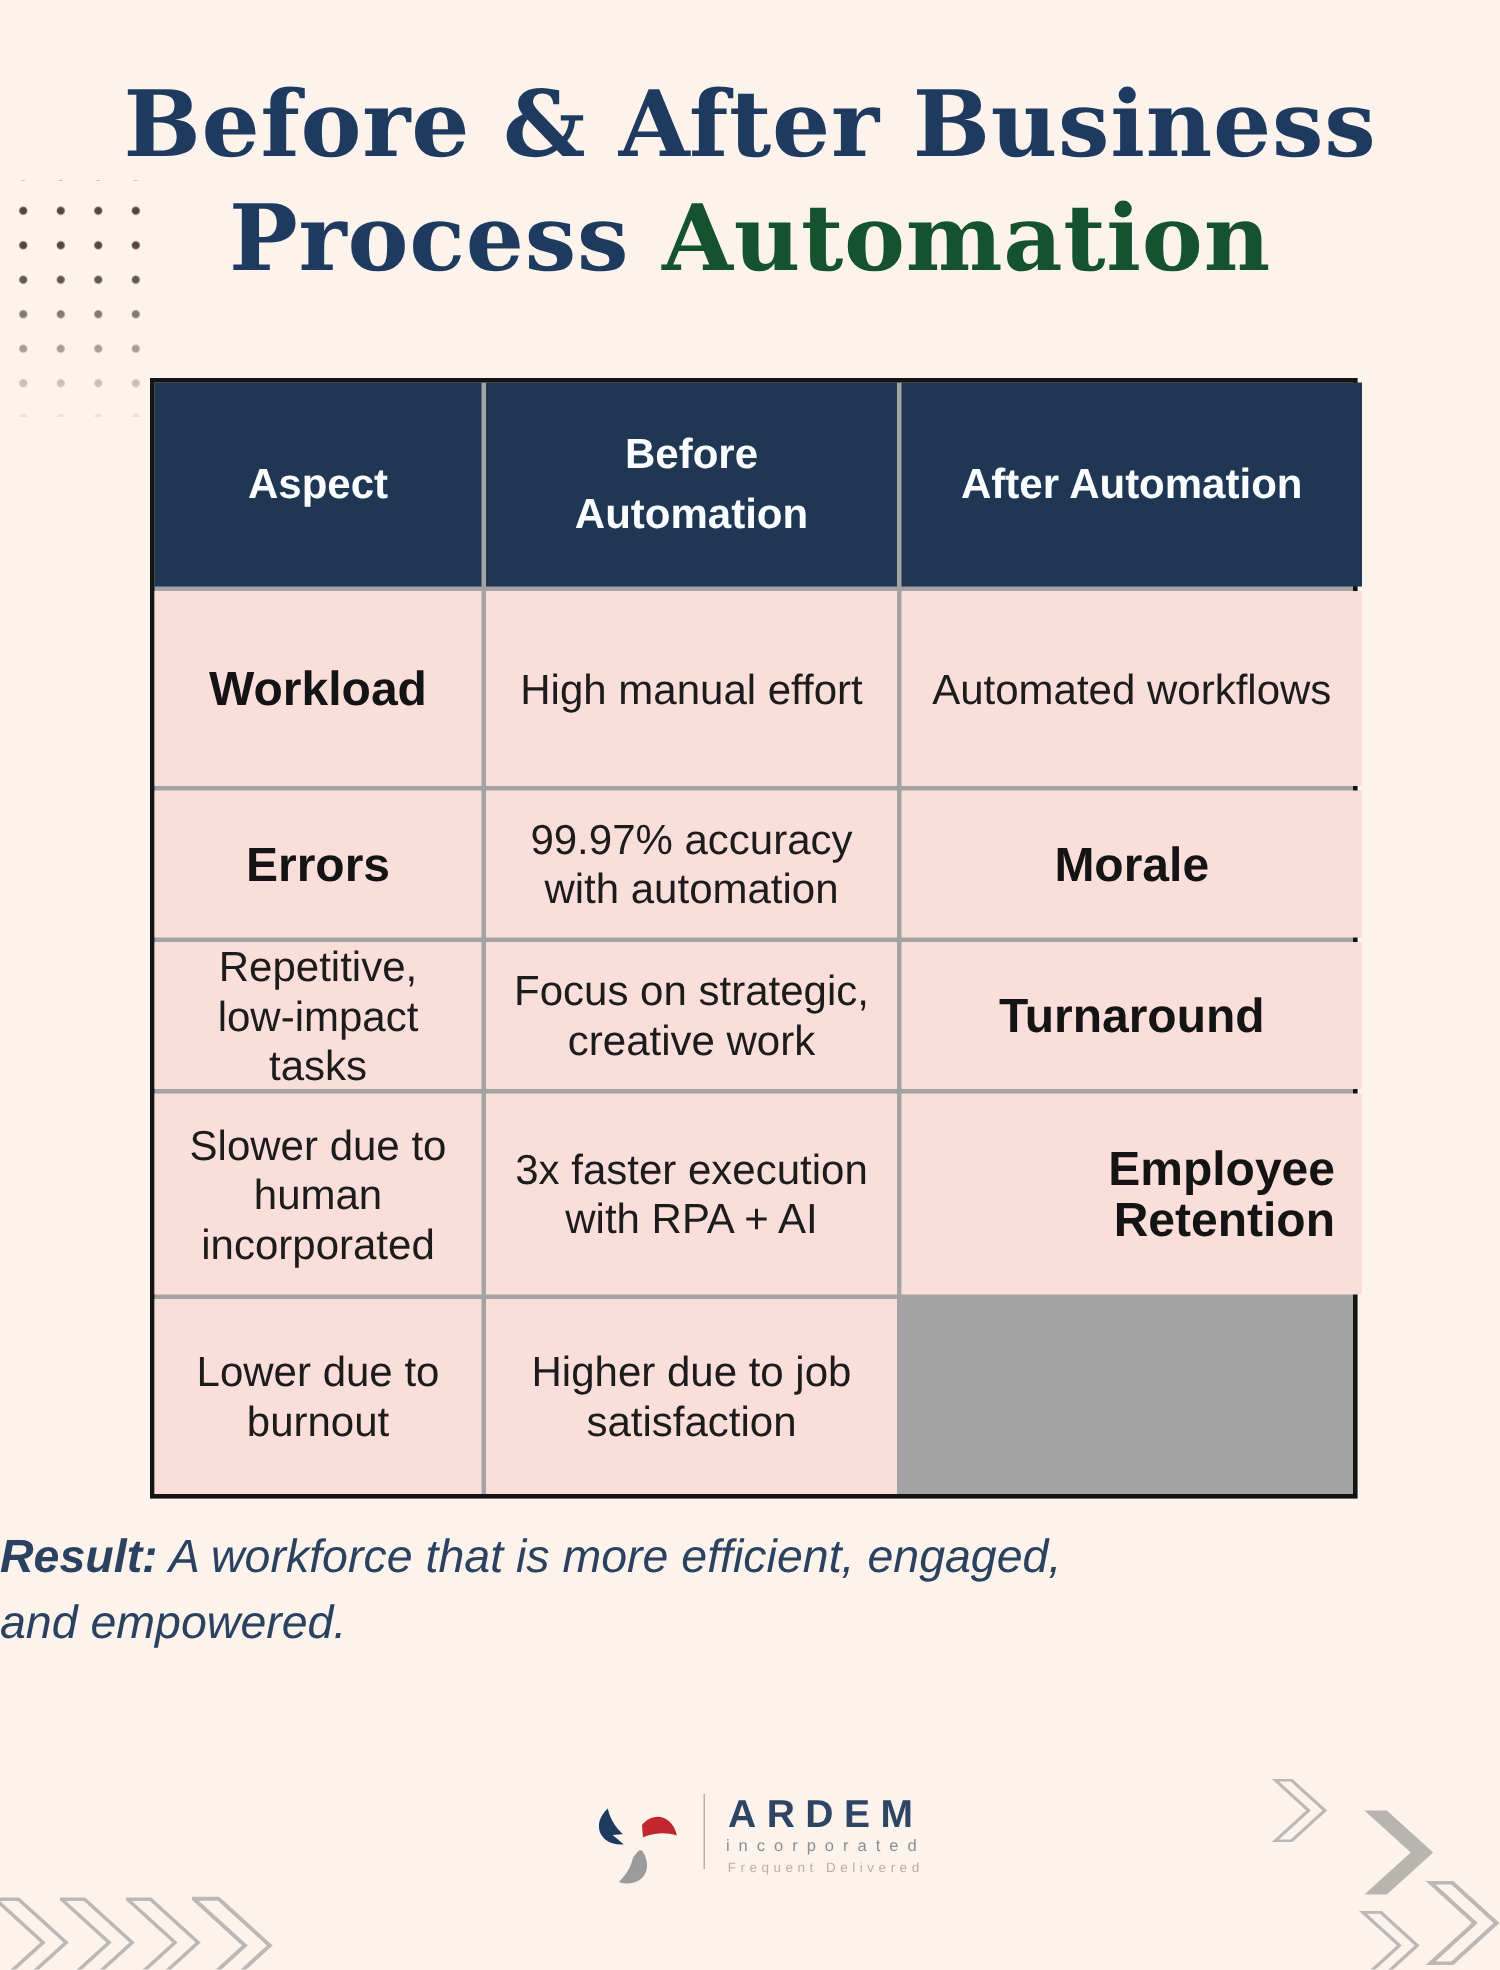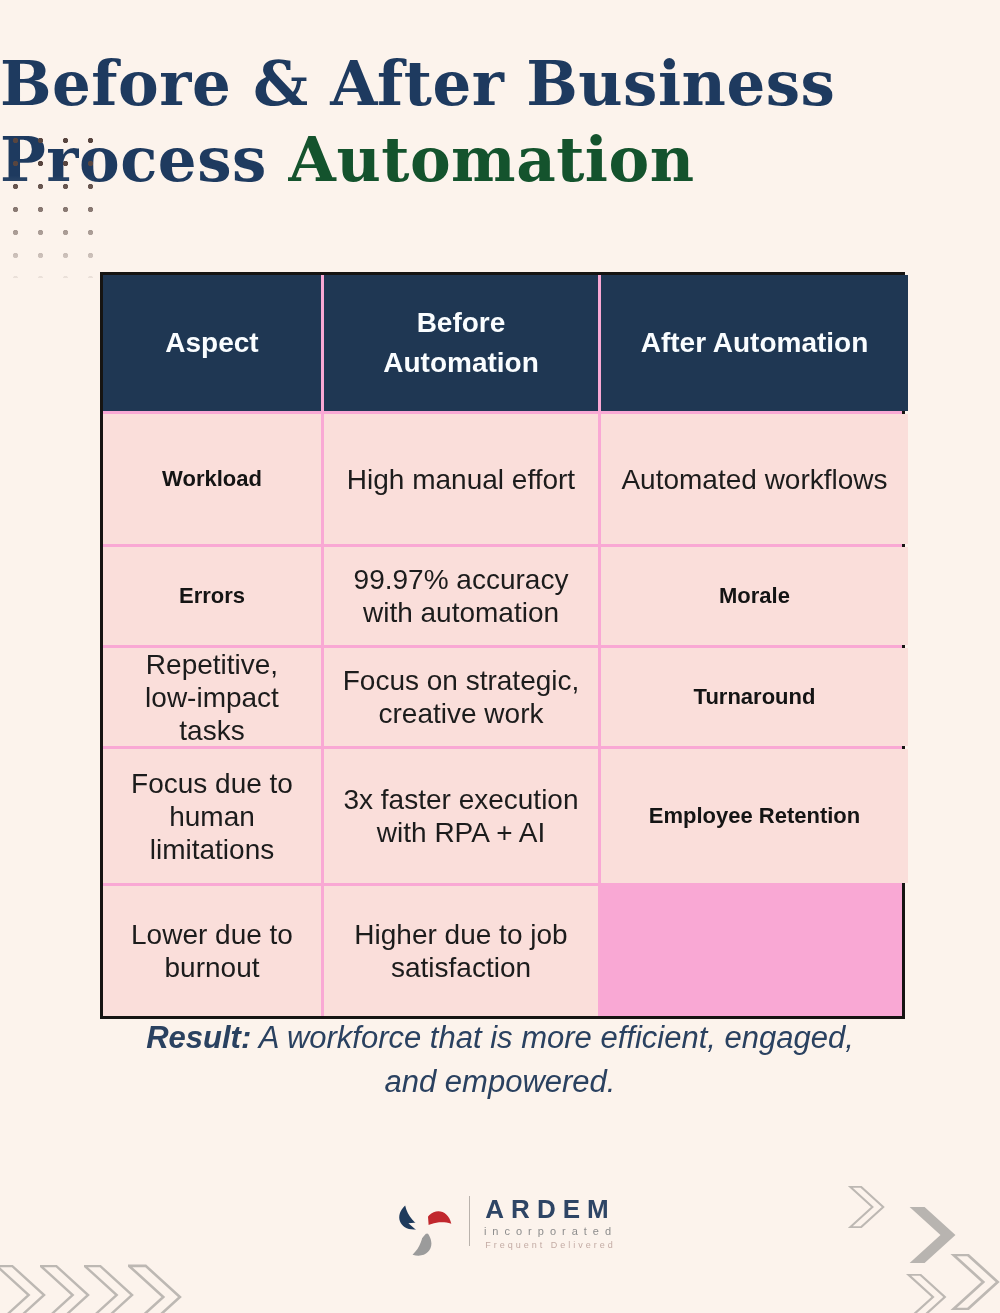--- a/index.html
+++ b/index.html
@@ -6,46 +6,47 @@
   body{
     width:1000px;height:1313px;
     background:#fcf3ec;
     position:relative;
     overflow:hidden;
     font-family:"Liberation Sans",sans-serif;
   }
   
   .title{
     position:absolute;top:46px;left:0;width:1000px;
+    text-align:center;
     font-family:"DejaVu Serif","Liberation Serif",serif;
     font-weight:bold;
     font-size:61px;line-height:76px;
     color:#1e3a5f;
     letter-spacing:.5px;
   }
   .title .accent{color:#14532d;}
   
   .dots{
     position:absolute;left:-6px;top:120px;width:100px;height:158px;
     background-image:radial-gradient(circle,#58453f 2.3px,rgba(88,69,63,0) 3px);
     background-size:25px 23px;
     background-position:9px 9px;
   }
   .dots::after{
     content:"";position:absolute;inset:0;
     background:linear-gradient(to bottom,rgba(252,243,236,0) 35%,rgba(252,243,236,.9) 100%);
   }
   
   .table{
-    position:absolute;left:100px;top:272px;
+    position:absolute;left:100px;top:252px;
     width:799px;
     display:grid;
     grid-template-columns:218px 274px 307px;
     grid-template-rows:136px 130px 98px 98px 134px 130px;
-    background:#f9a8d4;
+    background:#a3a3a3;
     gap:3px;
     border:3px solid #161412;
   }
   .cell{
     display:flex;align-items:center;justify-content:center;
     text-align:center;
     padding:0 18px;
     box-sizing:border-box;
   }
   .cell.header{
@@ -55,28 +56,27 @@
     font-size:28px;line-height:40px;
   }
   .cell.header .hdr-narrow{display:block;max-width:200px;}
   .cell.body{
     background:#fadeda;
     color:#1c1c1c;
     font-size:28px;line-height:33px;
   }
   .cell.aspect{
     font-weight:bold;
-    font-size:22px;line-height:34px;
+    font-size:32px;line-height:34px;
     color:#141414;
     text-align:right;
   }
   
   .result{
     position:absolute;top:1016px;left:0;width:1000px;
-    text-align:center;
     font-style:italic;
     font-size:31px;line-height:44px;
     color:#2a4160;
   }
   .result .inner{display:inline-block;max-width:720px;}
   .result .label{font-weight:bold;}
   
   .logo{
     position:absolute;top:1196px;left:4px;width:1000px;
     display:flex;align-items:flex-start;justify-content:center;
@@ -142,21 +142,21 @@
       <span>Repetitive, low-impact tasks</span>
     </div>
   <div class="cell body">
       <span>Focus on strategic, creative work</span>
     </div>
 
   <div class="cell body aspect">
       <span>Turnaround</span>
     </div>
   <div class="cell body">
-      <span>Focus due to human limitations</span>
+      <span>Slower due to human incorporated</span>
     </div>
   <div class="cell body">
       <span>3x faster execution with RPA + AI</span>
     </div>
 
   <div class="cell body aspect">
       <span>Employee Retention</span>
     </div>
   <div class="cell body">
       <span>Lower due to burnout</span>

